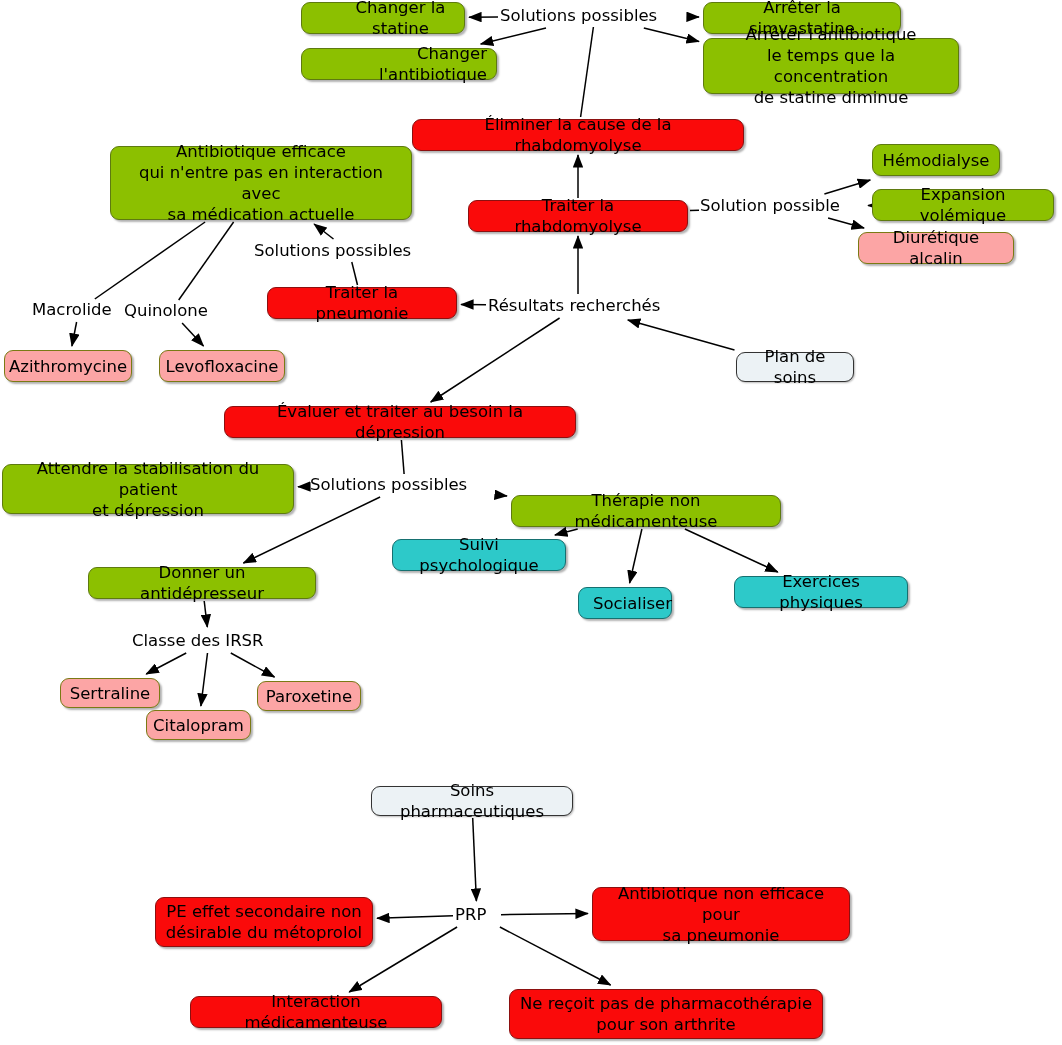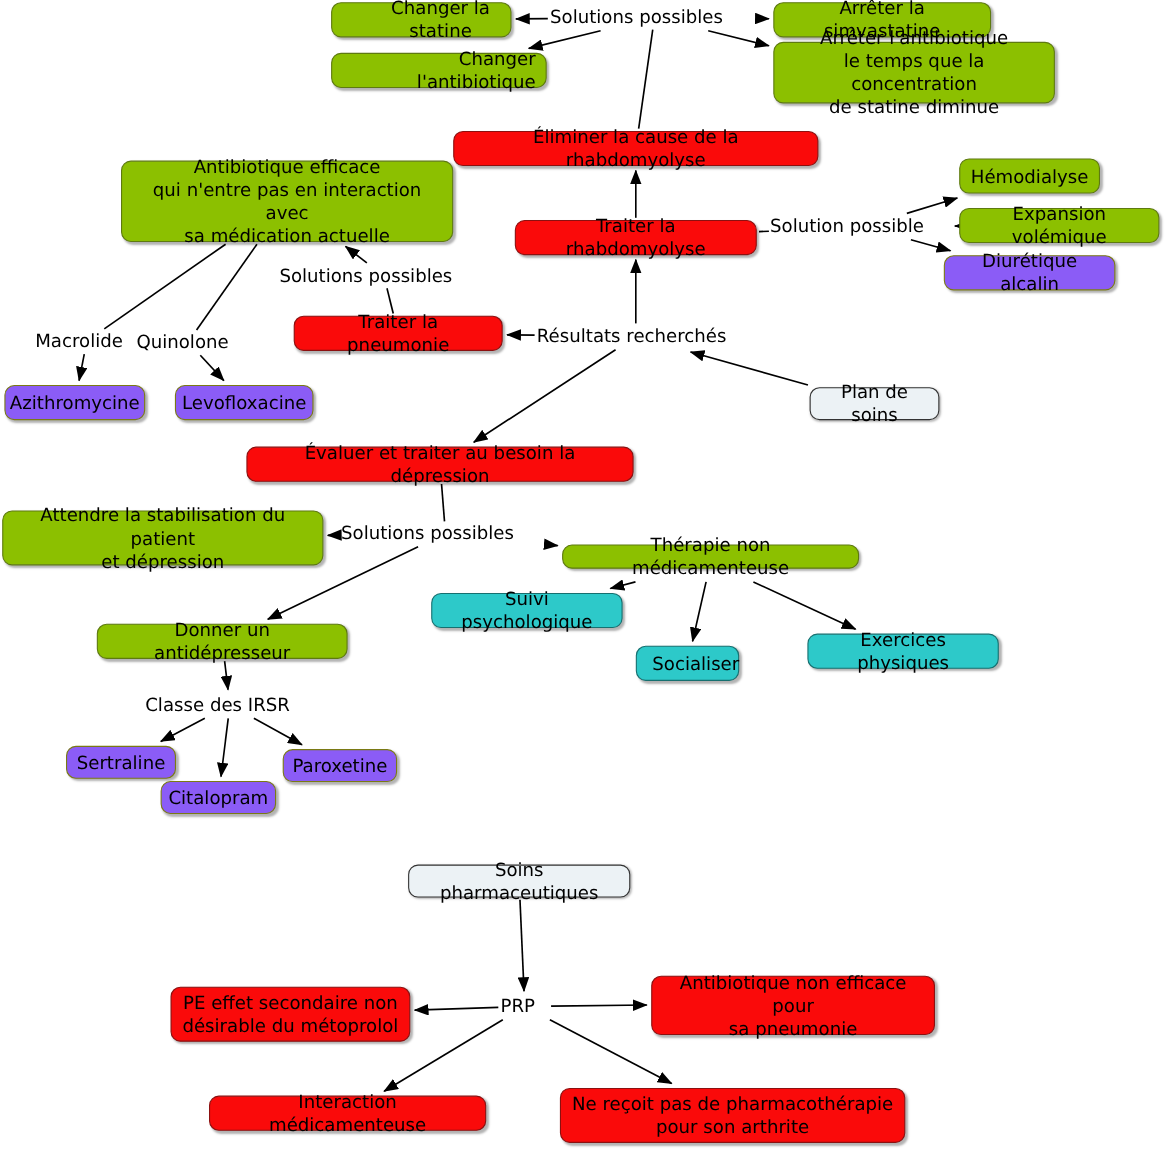--- a/index.html
+++ b/index.html
@@ -42,21 +42,21 @@
   }
   .node.green {
     background: #8CC000;
     border: 1.6px solid #5E7A10;
   }
   .node.red {
     background: #FA0A0A;
     border: 1.6px solid #8C1010;
   }
   .node.yellow {
-    background: #8b5cf6;
+    background: #fca5a5;
     border: 1.6px solid #7A7A14;
   }
   .node.teal {
     background: #2DC9C9;
     border: 1.6px solid #167070;
   }
   .node.plain {
     background: #ECF2F5;
     border: 1.6px solid #333333;
     box-shadow: 1px 1px 2px rgba(0,0,0,0.28);
@@ -135,21 +135,21 @@
       <div class="node red" style="left: 468px; top: 200px; width: 220px; height: 32px;">Traiter la rhabdomyolyse</div>
       <div class="node green" style="left: 872px; top: 189px; width: 182px; height: 32px;">Expansion volémique</div>
       <div class="node yellow" style="left: 858px; top: 232px; width: 156px; height: 32px;">Diurétique alcalin</div>
       <div class="node red" style="left: 267px; top: 287px; width: 190px; height: 32px;">Traiter la pneumonie</div>
       <div class="node yellow" style="left: 4px; top: 350px; width: 128px; height: 32px;">Azithromycine</div>
       <div class="node yellow" style="left: 159px; top: 350px; width: 126px; height: 32px;">Levofloxacine</div>
       <div class="node plain" style="left: 736px; top: 352px; width: 118px; height: 30px;">Plan de soins</div>
       <div class="node red" style="left: 224px; top: 406px; width: 352px; height: 32px;">Évaluer et traiter au besoin la dépression</div>
       <div class="node green" style="left: 2px; top: 464px; width: 292px; height: 50px;">Attendre la stabilisation du patient
 et dépression</div>
-      <div class="node green" style="left: 511px; top: 495px; width: 270px; height: 22px;">Thérapie non médicamenteuse</div>
+      <div class="node green" style="left: 511px; top: 495px; width: 270px; height: 32px;">Thérapie non médicamenteuse</div>
       <div class="node teal" style="left: 392px; top: 539px; width: 174px; height: 32px;">Suivi psychologique</div>
       <div class="node green" style="left: 88px; top: 567px; width: 228px; height: 32px;">Donner un antidépresseur</div>
       <div class="node teal" style="left: 734px; top: 576px; width: 174px; height: 32px;">Exercices physiques</div>
       <div class="node teal" style="left: 578px; top: 587px; width: 94px; height: 32px; padding-left: 24px;">Socialiser</div>
       <div class="node yellow" style="left: 60px; top: 678px; width: 100px; height: 30px;">Sertraline</div>
       <div class="node yellow" style="left: 257px; top: 681px; width: 104px; height: 30px;">Paroxetine</div>
       <div class="node yellow" style="left: 146px; top: 710px; width: 105px; height: 30px;">Citalopram</div>
       <div class="node plain" style="left: 371px; top: 786px; width: 202px; height: 30px;">Soins pharmaceutiques</div>
       <div class="node red" style="left: 155px; top: 897px; width: 218px; height: 50px;">PE effet secondaire non
 désirable du métoprolol</div>

